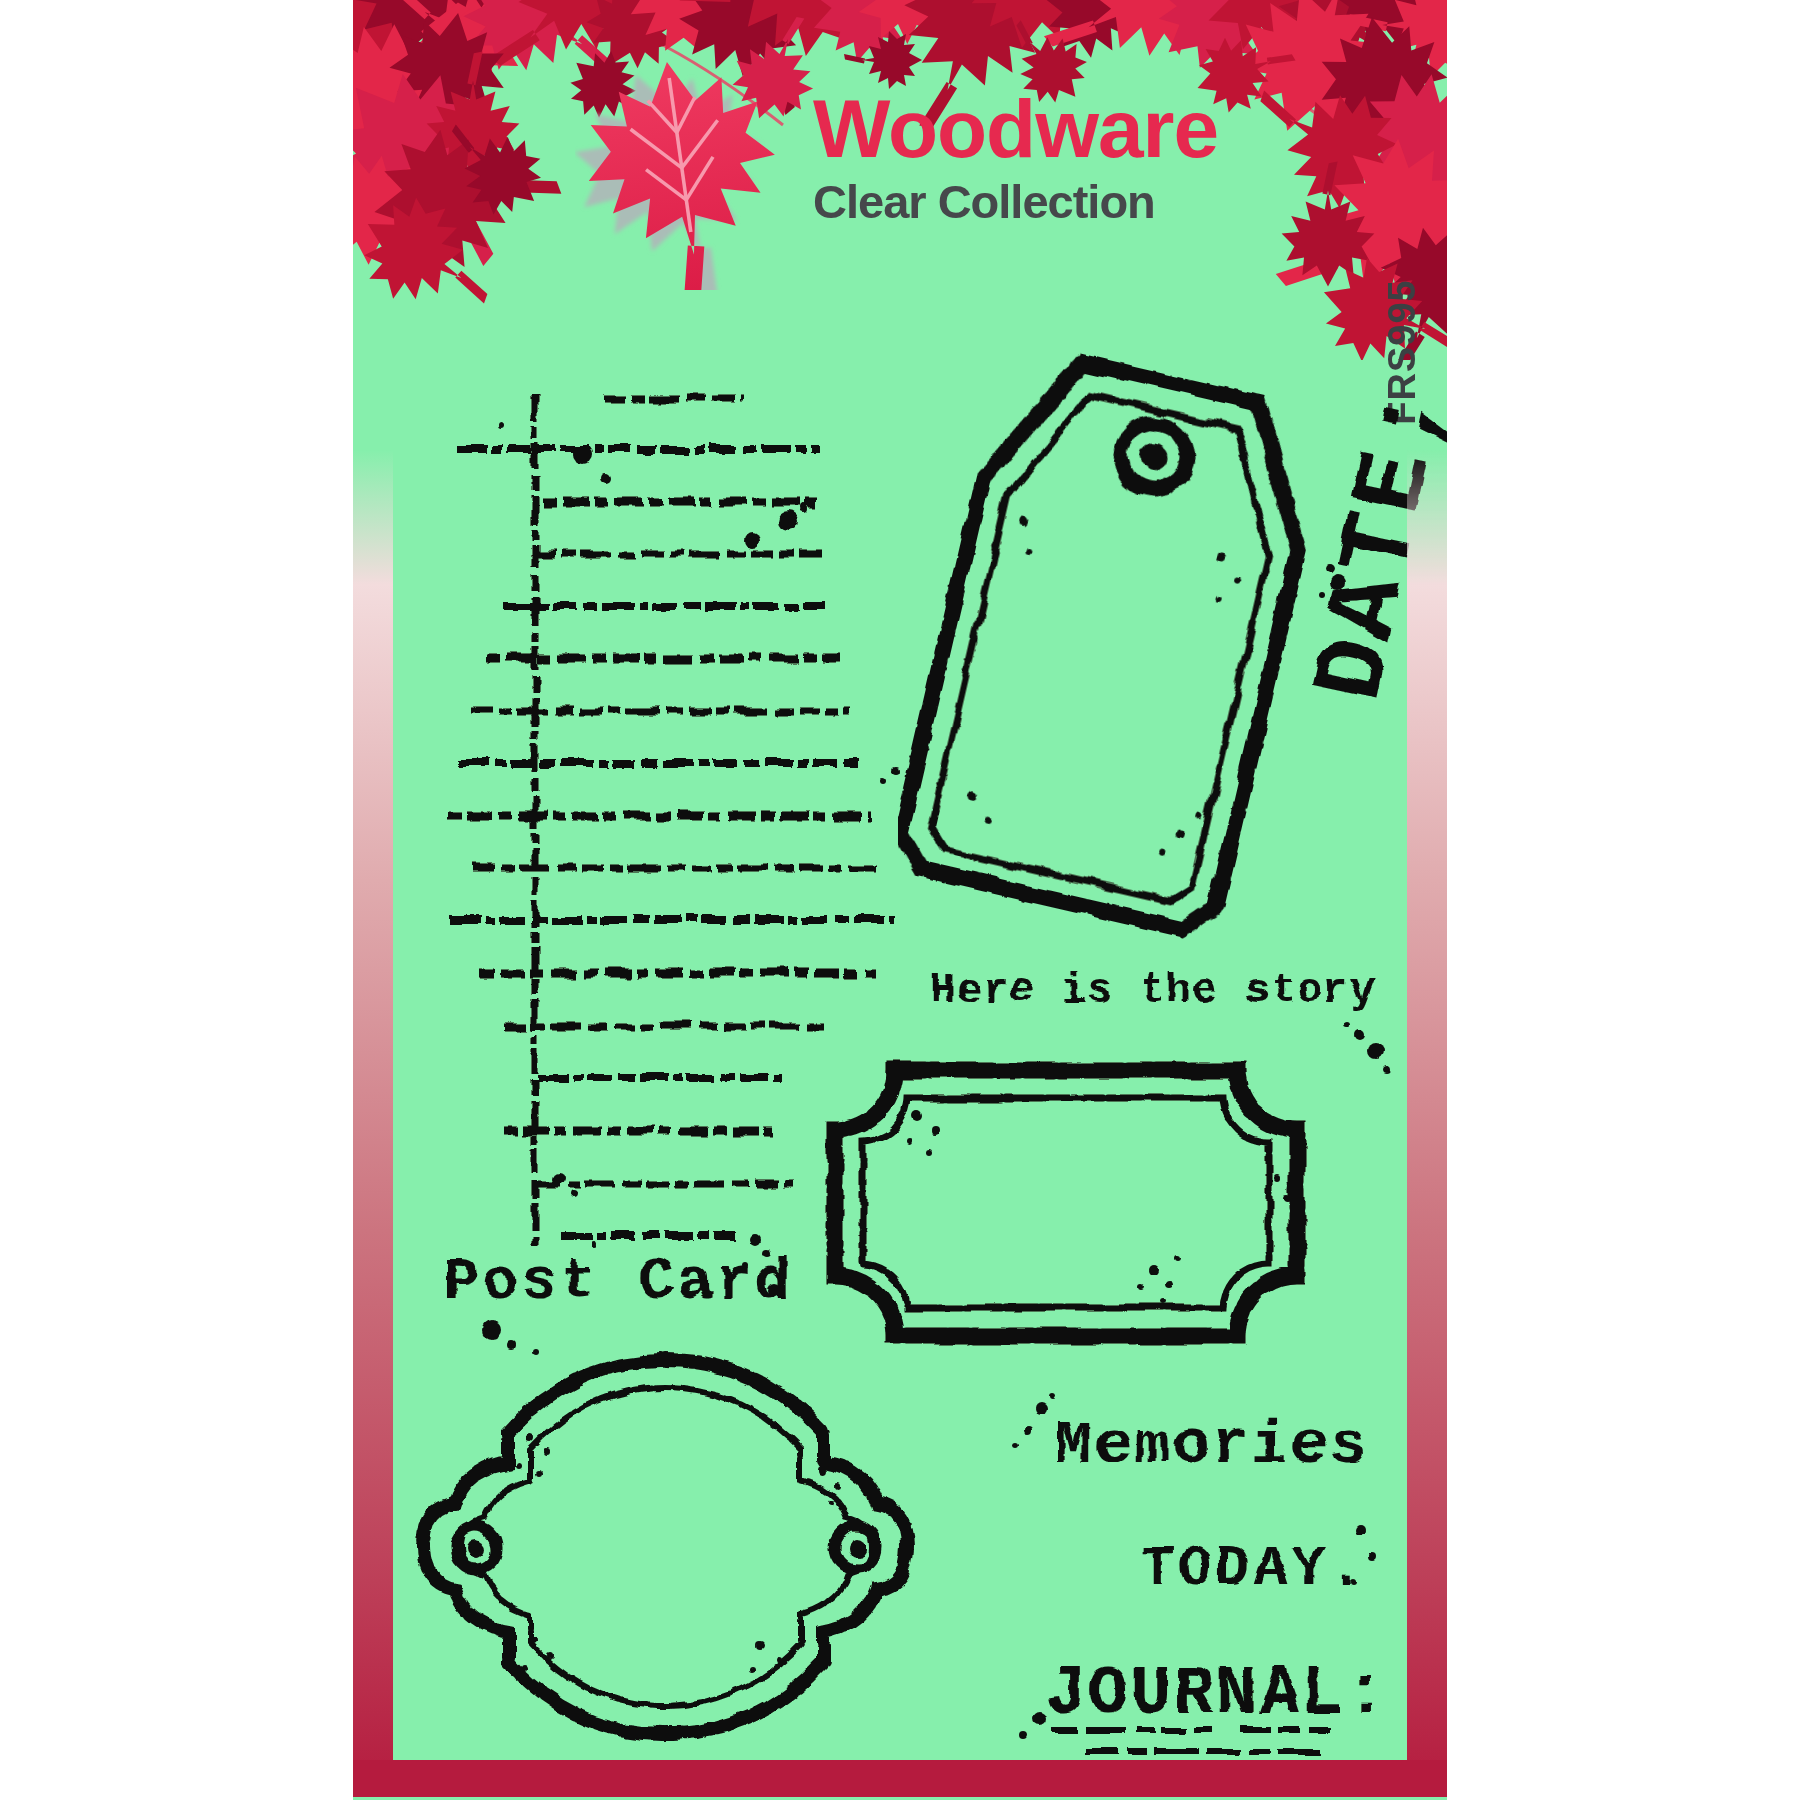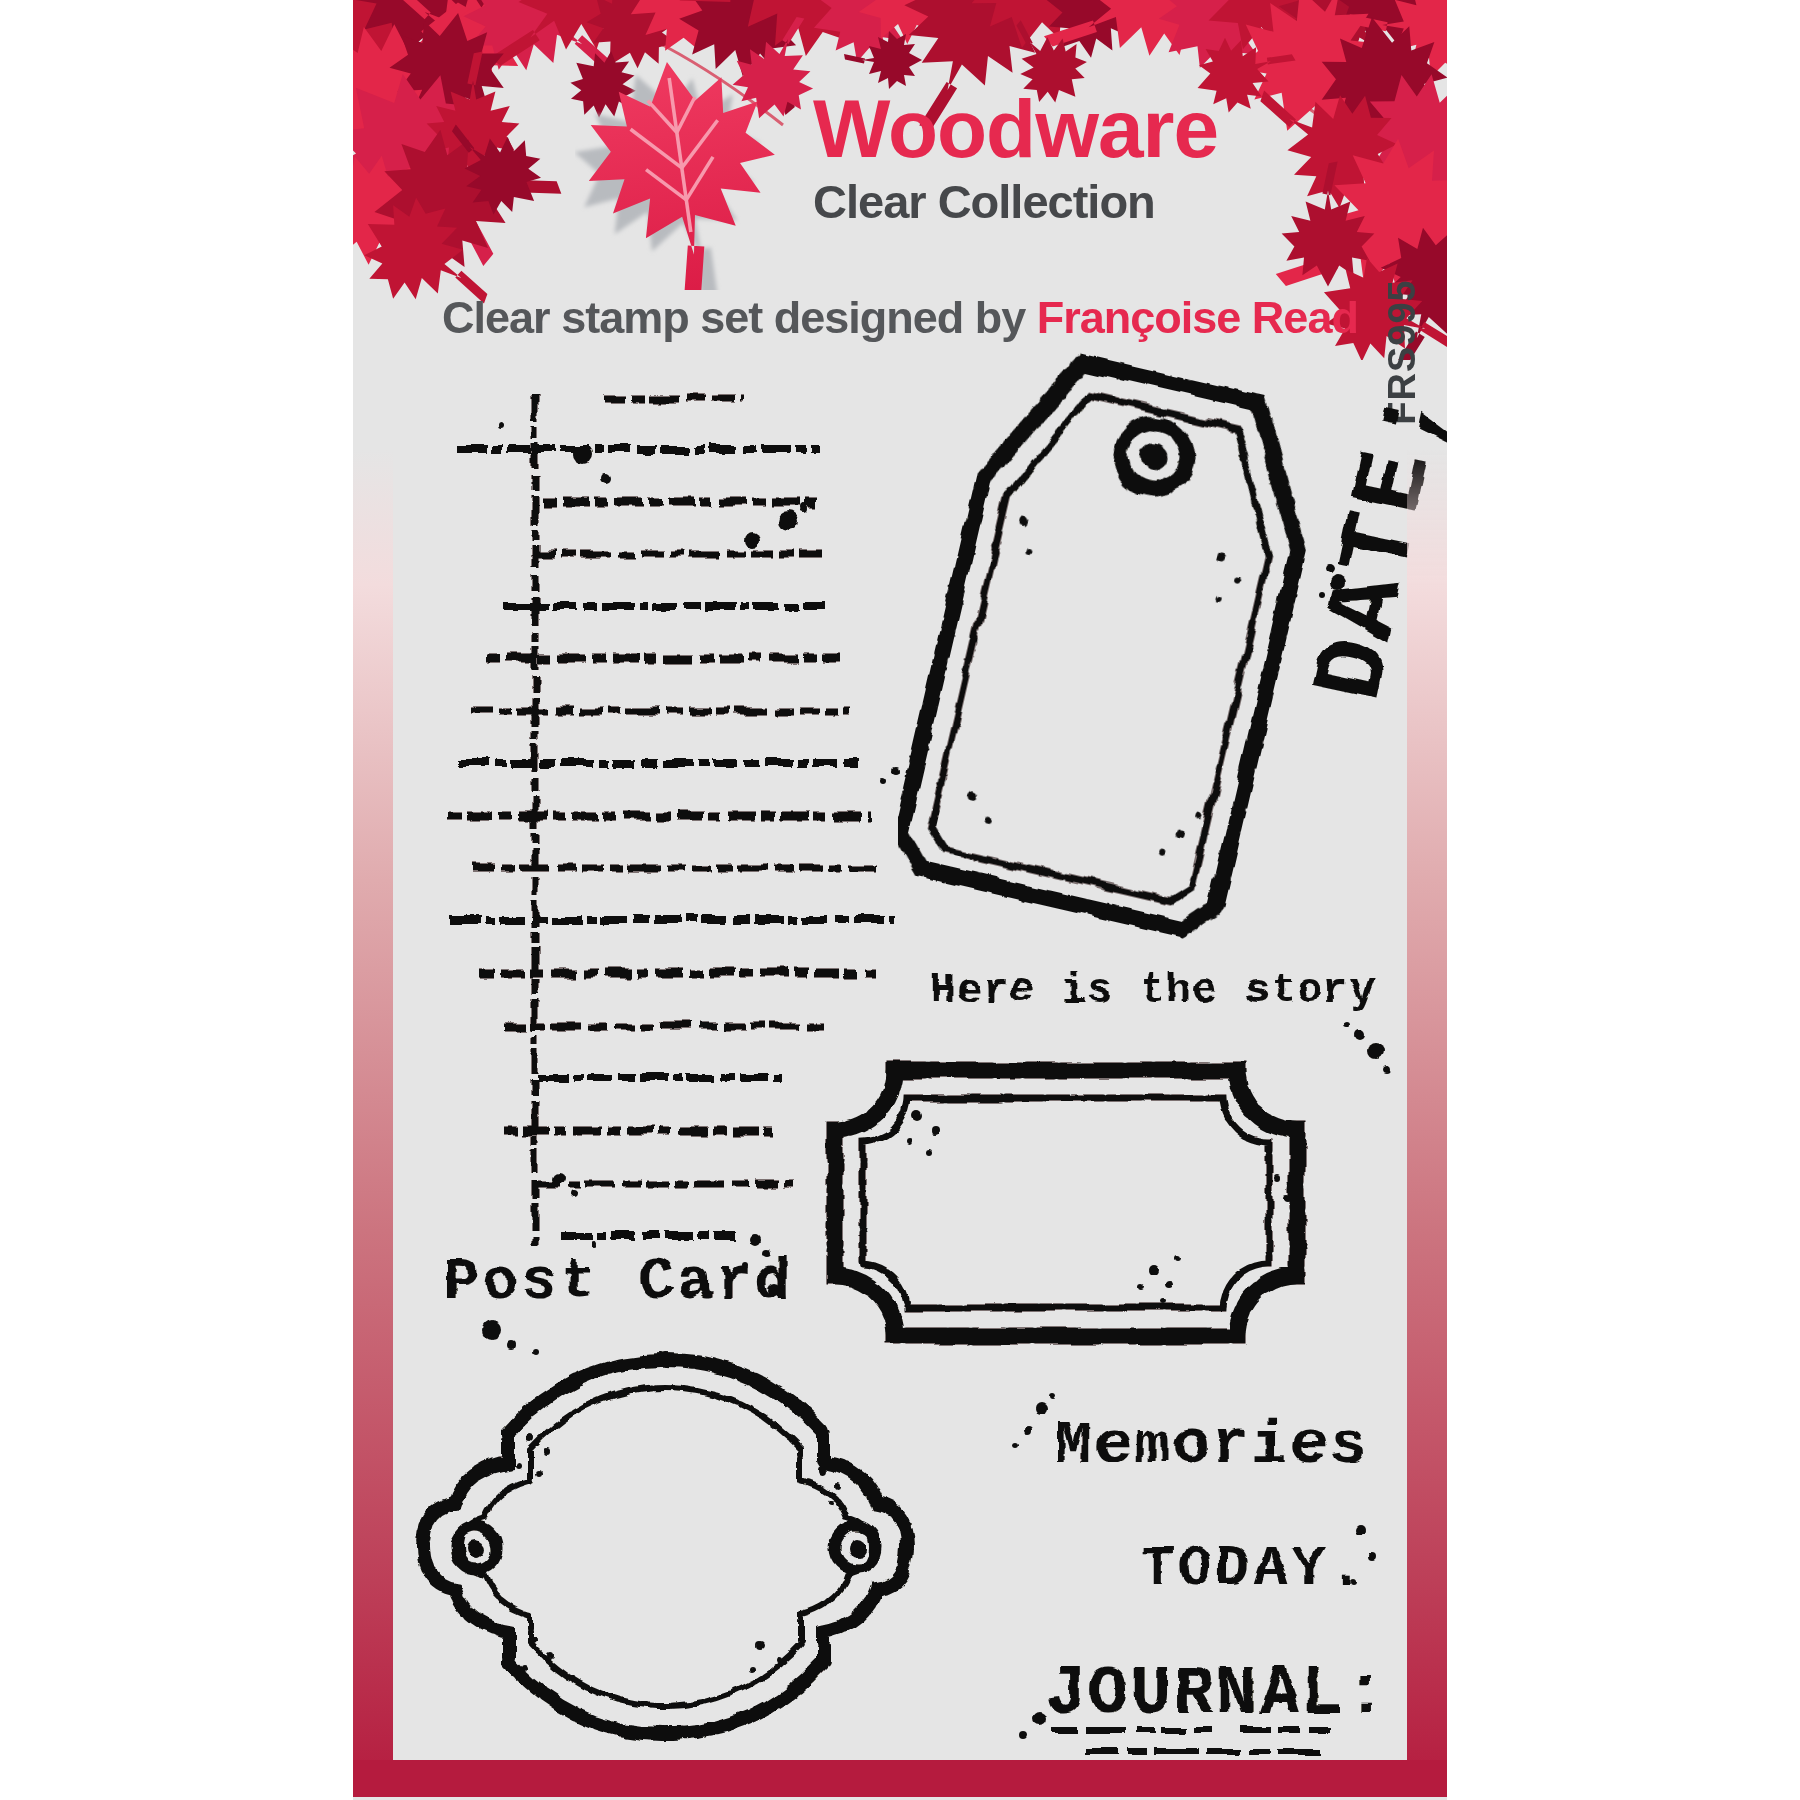--- a/index.html
+++ b/index.html
@@ -1,18 +1,18 @@
 <!DOCTYPE html>
 <html style="--brand-red: #e6294f; --frame-red: #b51b3e; --text-gray: #46484b; --subtitle-gray: #55575a; --stamp-black: #0e0d0b;"><head>
 <meta charset="utf-8">
 <style>
   html,body{margin:0;padding:0;background:#ffffff;}
   .page{position:relative;width:1800px;height:1800px;background:#fff;overflow:hidden;
         font-family:"Liberation Sans",sans-serif;}
-  .content{position:absolute;left:353px;top:0;width:1094px;height:1800px;background:#e5e5e5;overflow:hidden;}
+  .content{position:absolute;left:353px;top:0;width:1094px;height:1800px;background:#86efac;overflow:hidden;}
   svg{display:block}
   
   .leafband{position:absolute;left:0;top:0;width:1094px;height:360px;overflow:hidden;}
   .logoleaf{position:absolute;left:222px;top:40px;width:210px;height:250px;}
   .logotext{position:absolute;left:460px;top:88px;line-height:1;}
   .brand{font-size:82px;font-weight:bold;letter-spacing:-1px;color:var(--brand-red);}
   .collection{font-size:47px;font-weight:bold;letter-spacing:-1px;color:var(--text-gray);margin-top:8px;}
   .subtitle{position:absolute;left:0;top:292px;width:100%;text-align:center;font-size:45px;
             font-weight:bold;letter-spacing:-1px;color:var(--subtitle-gray);}
   .subtitle .designer{color:var(--brand-red);}
@@ -119,21 +119,20 @@
             <path d="M0,-14 L14,-34"></path>
           </g>
         </g>
     </svg>
 
     <div class="logotext">
       <div class="brand">Woodware</div>
       <div class="collection">Clear Collection</div>
     </div>
 
-    <div class="subtitle"><span>Clear stamp set designed by </span><span class="designer">Françoise Read</span></div>
 
     <div class="product-code">FRS995</div>
 
     <svg class="stampsvg" id="paperstamp" style="left:90px;top:386px" width="475" height="870" viewBox="0 0 475 870">
         <g filter="url(#rough1)">
           <line x1="92" y1="8" x2="92" y2="860" stroke="#0e0d0b" stroke-width="7" stroke-dasharray="30 5 10 4 24 7 16 5"></line>
           <line x1="160" y1="12" x2="300" y2="12" stroke="#0e0d0b" stroke-width="7" stroke-dasharray="22 6 14 5 30 8 18 6"></line>
           <line x1="15" y1="63" x2="375" y2="63" stroke="#0e0d0b" stroke-width="8" stroke-dasharray="30 5 10 4 24 7 16 5"></line>
           <line x1="100" y1="116" x2="378" y2="116" stroke="#0e0d0b" stroke-width="9" stroke-dasharray="14 6 26 5 12 8 28 6"></line>
           <line x1="90" y1="168" x2="380" y2="168" stroke="#0e0d0b" stroke-width="7" stroke-dasharray="22 6 14 5 30 8 18 6"></line>

